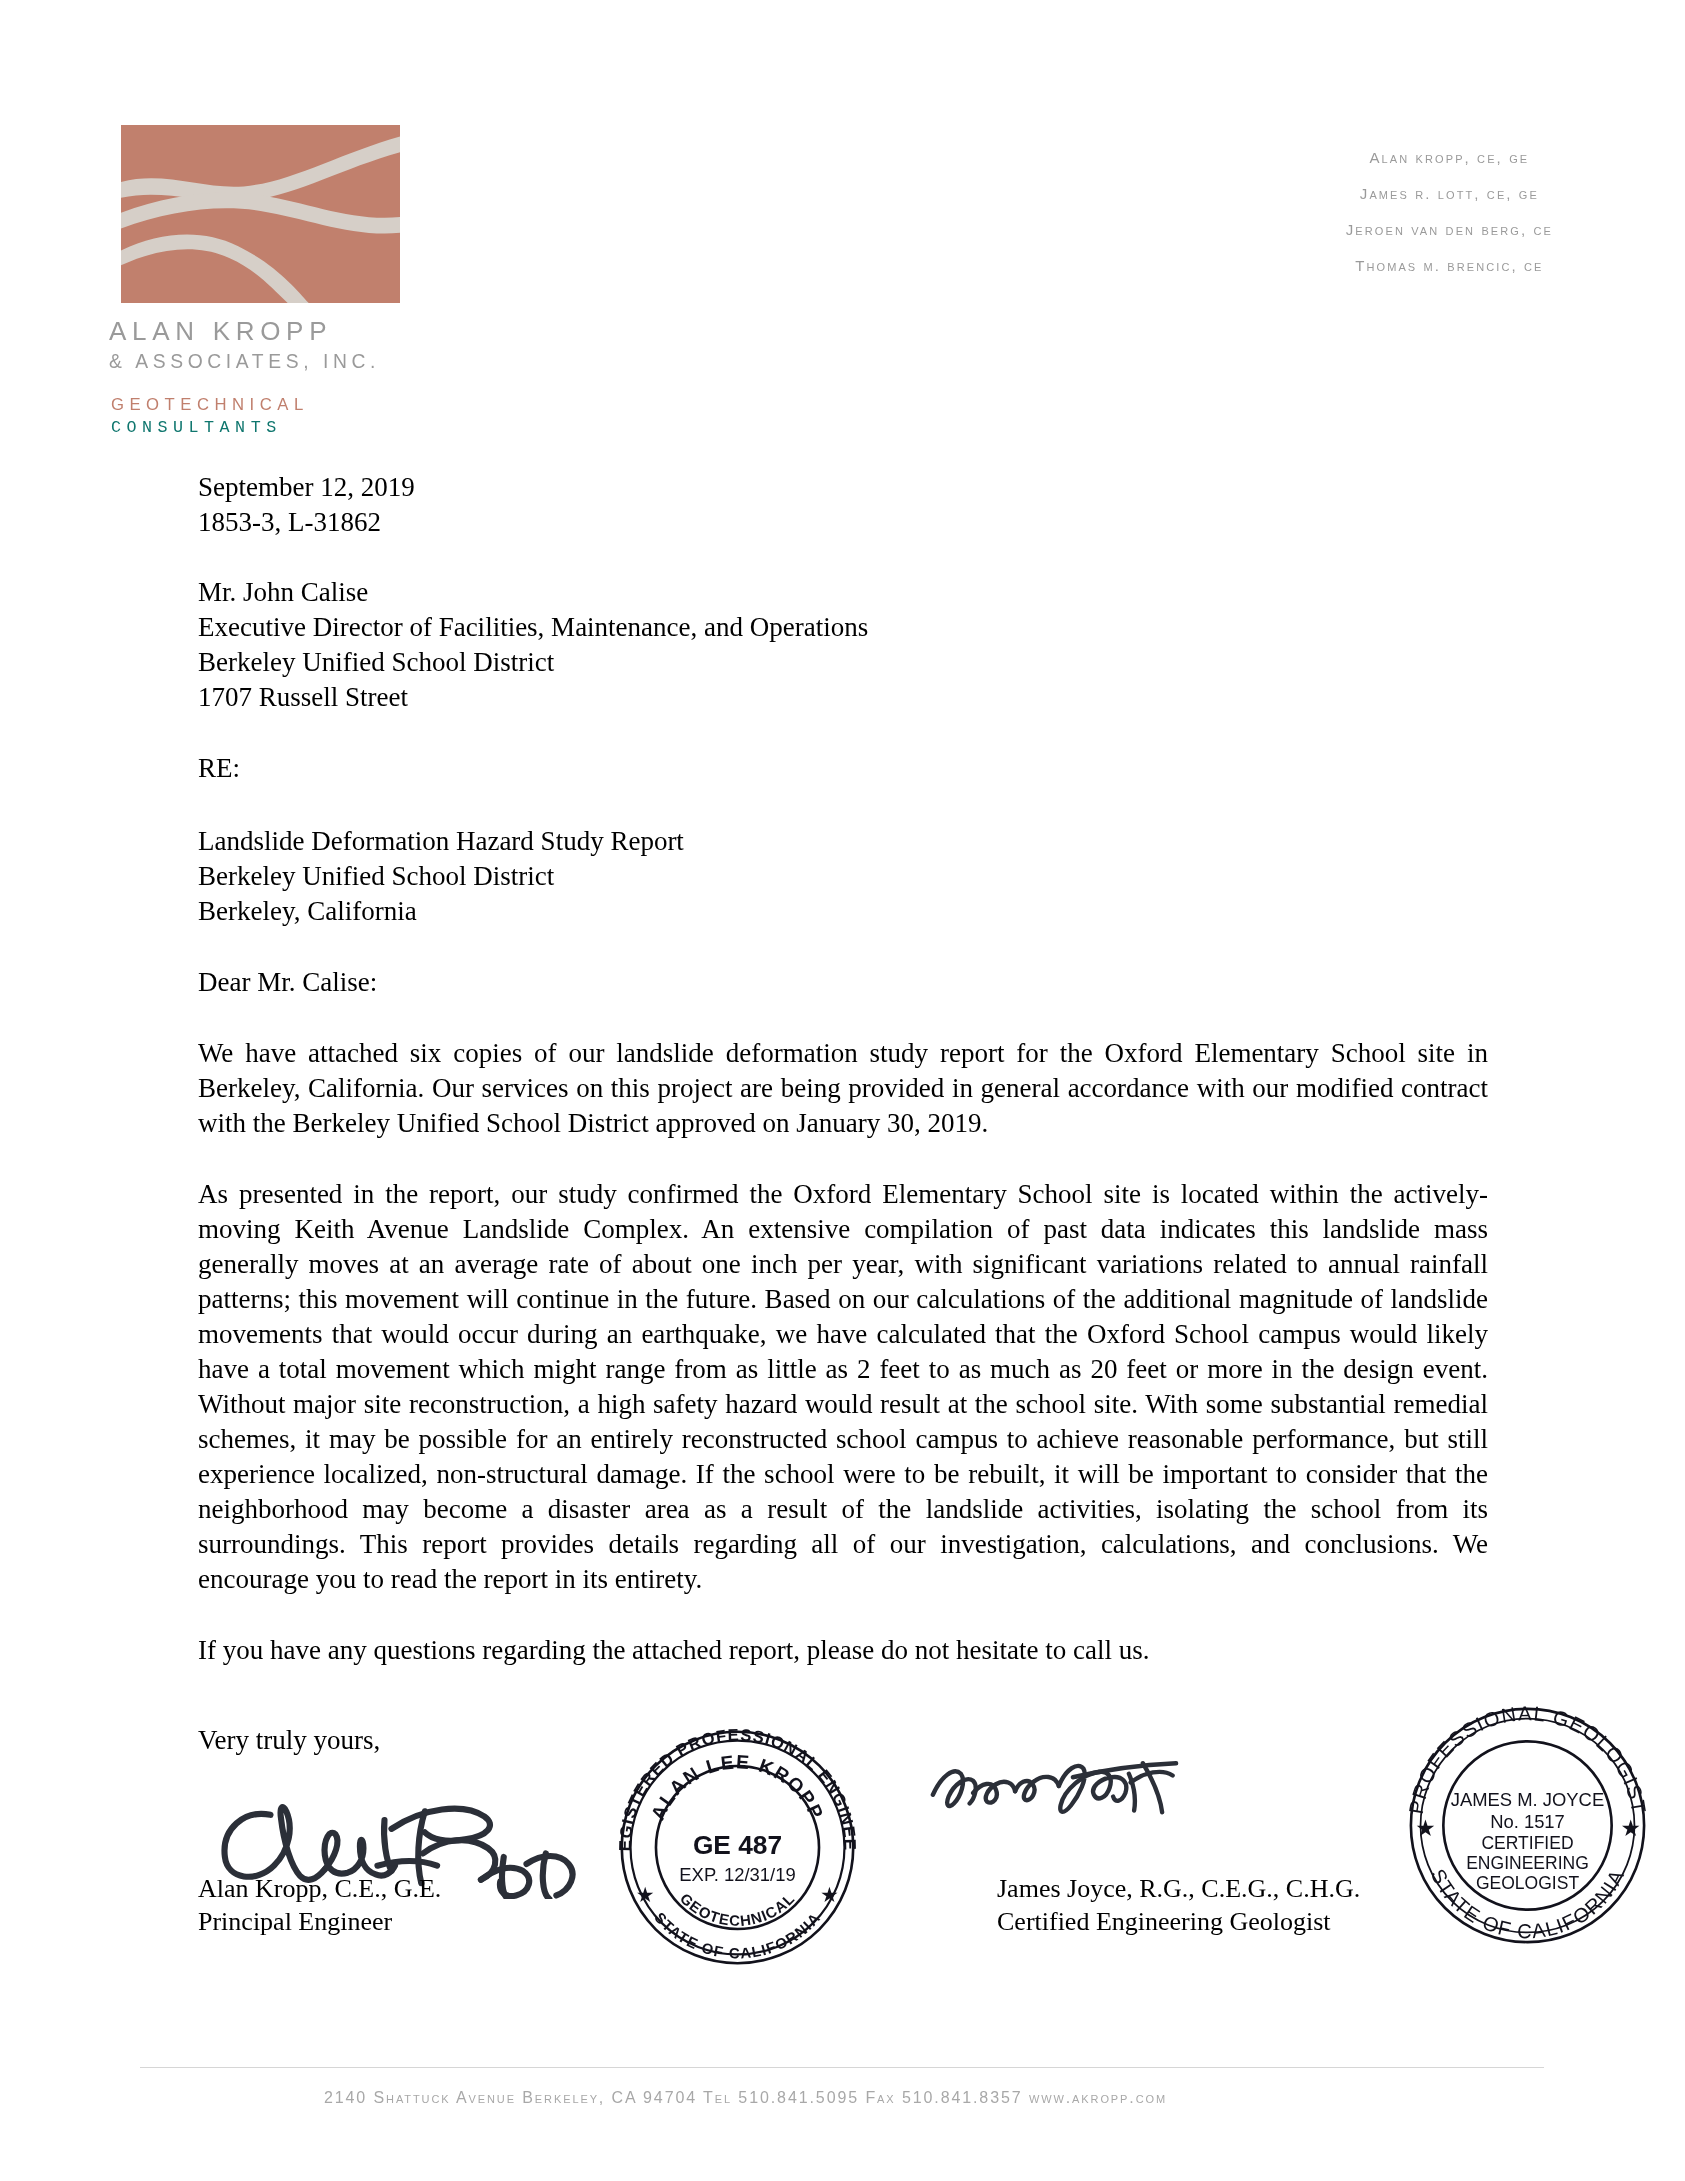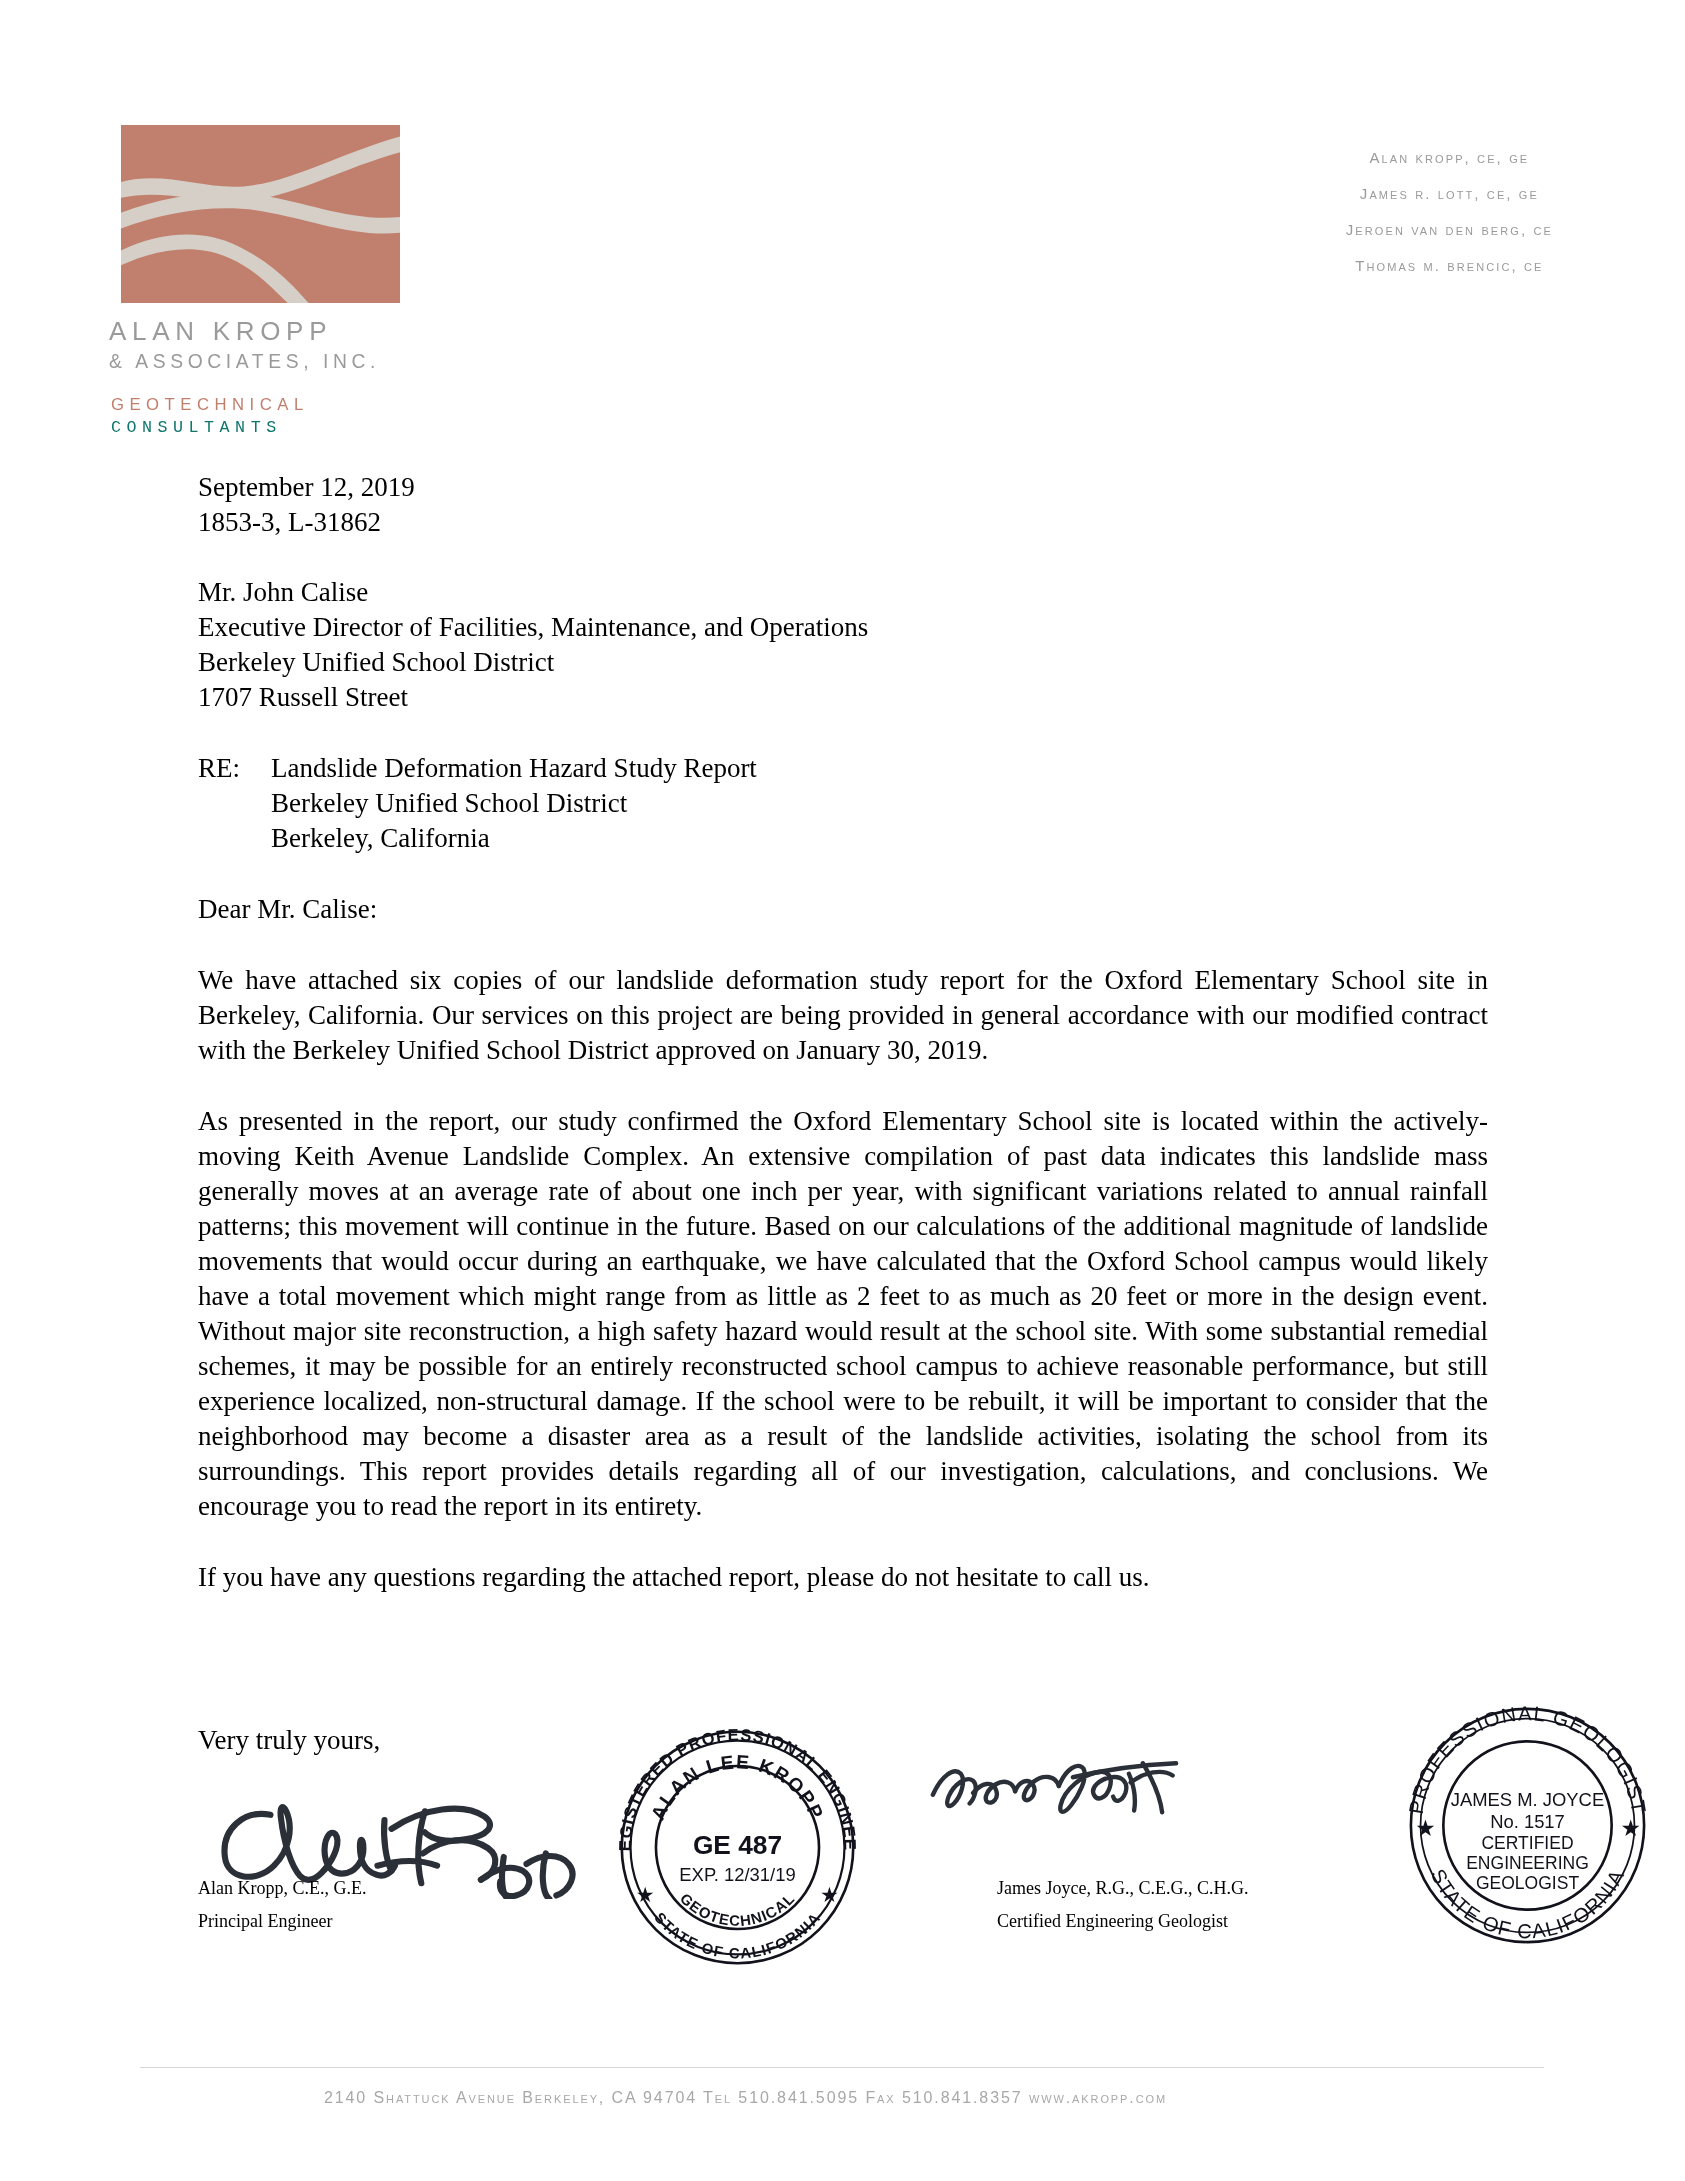--- a/index.html
+++ b/index.html
@@ -108,20 +108,21 @@
     line-height: 35px;
   }
 
   .meta-line { white-space: nowrap; }
 
   .block-gap-sm { height: 35px; }
 
   #re-block {
     display: flex;
     margin-top: 36px;
+    flex-direction: column;
   }
   #re-label { width: 73px; flex: 0 0 73px; }
   #re-lines div { white-space: nowrap; }
 
   .para {
     text-align: justify;
     text-justify: inter-word;
     margin-top: 36px;
   }
 
@@ -134,21 +135,21 @@
     height: 290px;
   }
   #closing {
     position: absolute;
     left: 0; top: 0;
     font-size: 27px;
   }
 
   .sig-col-left { position: absolute; left: 0px; top: 147px; }
   .sig-col-right { position: absolute; left: 799px; top: 147px; }
-  .sig-name { font-size: 18px; line-height: 33px; white-space: nowrap; }
+  .sig-name { font-size: 26px; line-height: 33px; white-space: nowrap; }
 
   
   #sig-kropp {
     position: absolute;
     left: 4.4px;
     top: 60px;
     width: 386px;
     height: 114px;
   }
   #sig-joyce {

